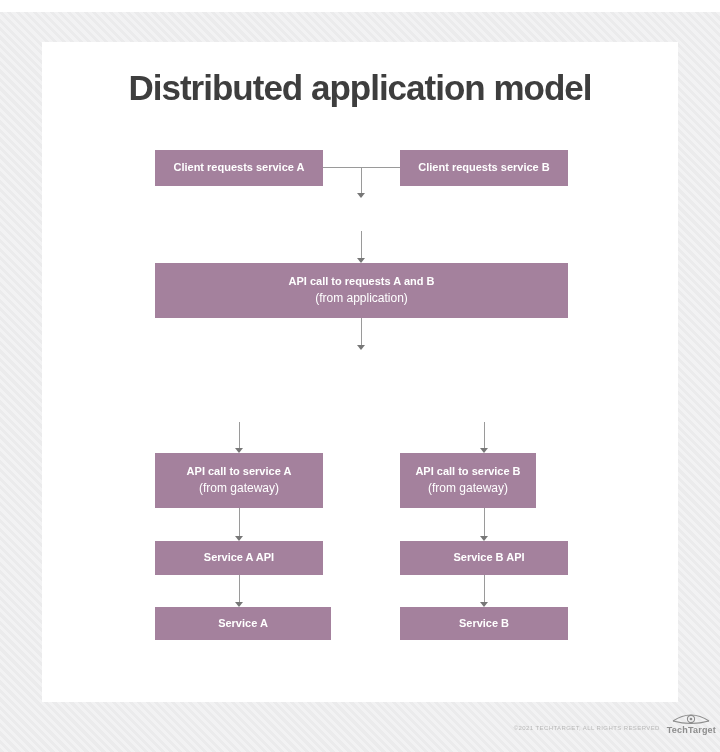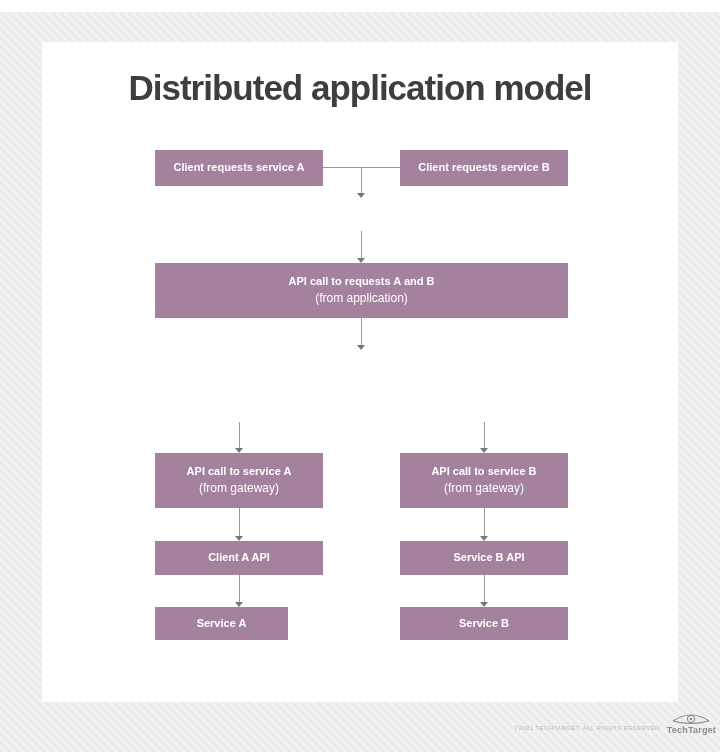--- a/index.html
+++ b/index.html
@@ -60,24 +60,24 @@
     font-weight: normal;
     line-height: 1.45;
   }
   
   .n-client-a      { left:155px; top:150px; width:168px; height:36px; }
   .n-client-b      { left:400px; top:150px; width:168px; height:36px; }
   .n-application   { left:155px; top:198px; width:413px; height:33px; }
   .n-api-call-ab   { left:155px; top:263px; width:413px; height:55px; }
   .n-api-gateway   { left:155px; top:350px; width:413px; height:72px; }
   .n-api-call-a    { left:155px; top:453px; width:168px; height:55px; }
-  .n-api-call-b    { left:400px; top:453px; width:168px; height:55px; }
+  .n-api-call-b    { left:400px; top:453px; width:136px; height:55px; }
   .n-service-a-api { left:155px; top:541px; width:168px; height:34px; }
   .n-service-b-api { left:400px; top:541px; width:168px; height:34px;padding-left:16px; }
-  .n-service-a     { left:155px; top:607px; width:133px; height:33px; }
+  .n-service-a     { left:155px; top:607px; width:176px; height:33px; }
   .n-service-b     { left:400px; top:607px; width:168px; height:33px; }
 
   
   .line {
     position: absolute;
     background: #9a9a9a;
   }
   .arrow {
     position: absolute;
     width: 0; height: 0;
@@ -156,21 +156,21 @@
   </div>
   <div class="node n-api-call-a">
     <span class="lbl">API call to service A</span>
     <span class="sub">(from gateway)</span>
   </div>
   <div class="node n-api-call-b">
     <span class="lbl">API call to service B</span>
     <span class="sub">(from gateway)</span>
   </div>
   <div class="node n-service-a-api">
-    <span class="lbl">Client A API</span>
+    <span class="lbl">Service A API</span>
   </div>
   <div class="node n-service-b-api">
     <span class="lbl">Service B API</span>
   </div>
   <div class="node n-service-a">
     <span class="lbl">Service A</span>
   </div>
   <div class="node n-service-b">
     <span class="lbl">Service B</span>
   </div>

